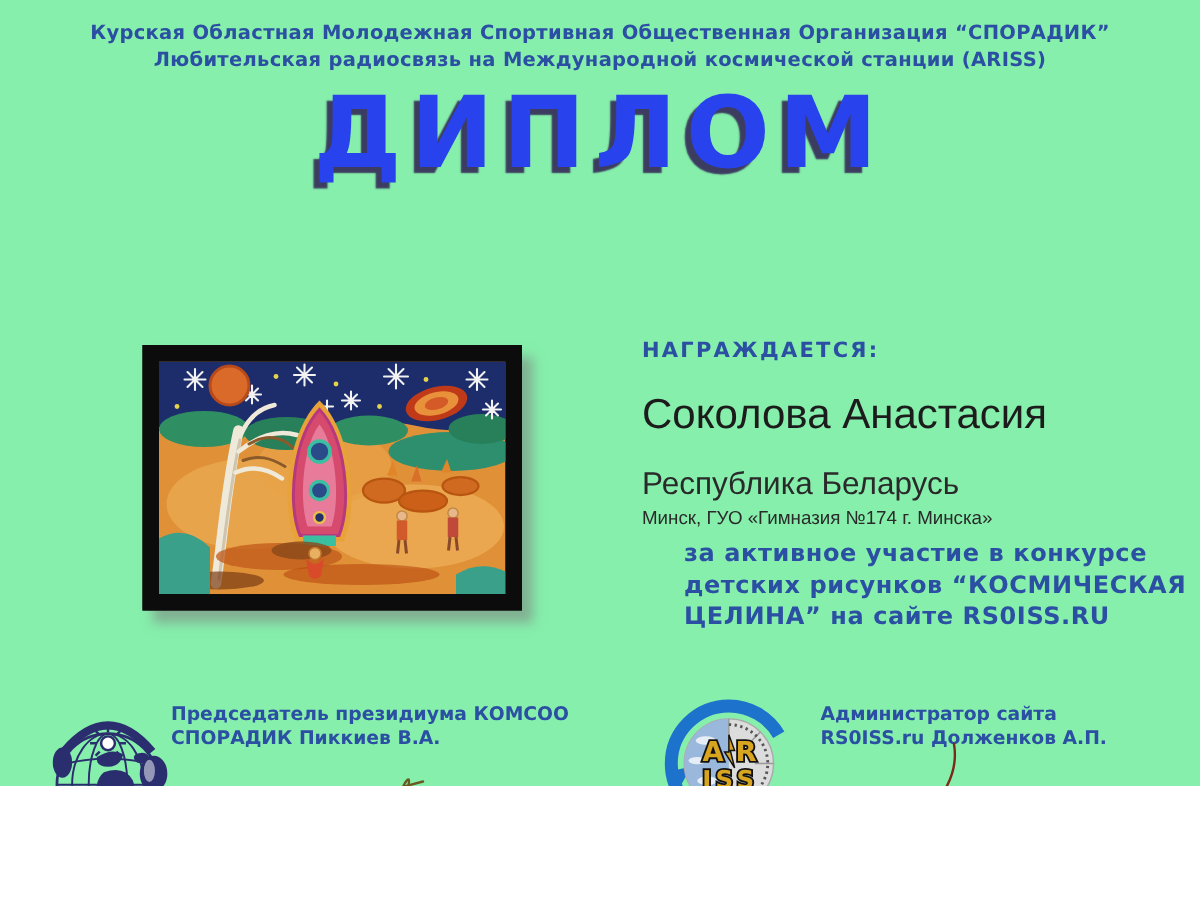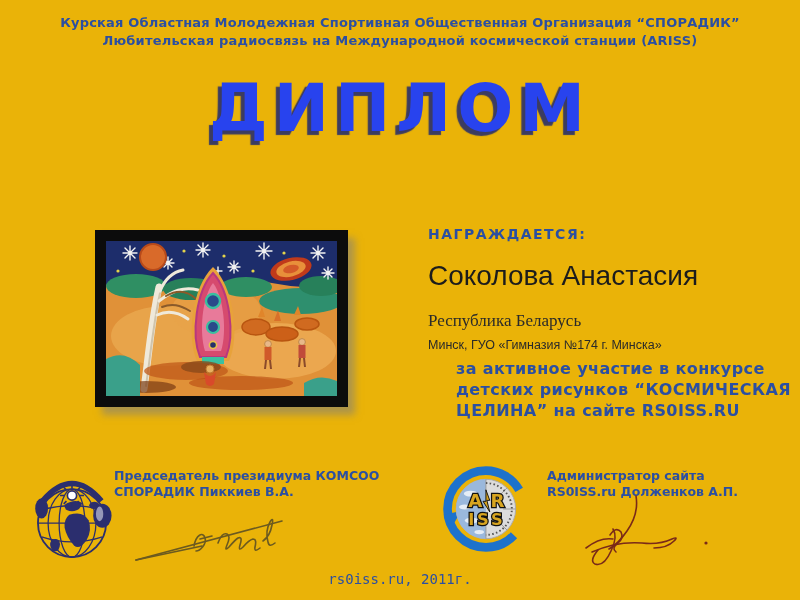--- a/index.html
+++ b/index.html
@@ -1,38 +1,38 @@
 <!DOCTYPE html>
 <html><head>
 <meta charset="utf-8">
 <style>
   html,body{margin:0;padding:0;background:#ffffff;}
-  .page{position:relative;width:800px;height:600px;background:#eab308;overflow:hidden;
+  .page{position:relative;width:800px;height:524px;background:#86efac;overflow:hidden;
         font-family:"DejaVu Sans",sans-serif;}
 
   .header{position:absolute;top:14px;left:0;width:800px;text-align:center;
           color:#2b4fa2;font-weight:bold;font-size:13px;line-height:18px;letter-spacing:.2px;}
 
-  .title{position:absolute;top:70px;left:0;width:800px;text-align:center;
+  .title{position:absolute;top:50px;left:0;width:800px;text-align:center;
          font-size:66px;font-weight:bold;color:#2843ee;letter-spacing:6px;
          text-shadow:-4px 4px 1px #3c3c60;}
   .subtitle{position:absolute;top:142px;left:0;width:800px;text-align:center;
             font-size:18px;color:#1f3a93;letter-spacing:1px;}
 
   .frame{position:absolute;left:95px;top:230px;width:231px;height:155px;
          border:11px solid #0c0c0c;background:#0c0c0c;
          box-shadow:7px 8px 7px rgba(125,125,125,.55);}
   .frame svg{display:block;width:231px;height:155px;}
 
   .award-label{position:absolute;left:428px;top:226px;font-size:14px;font-weight:bold;
                color:#2b4fa2;letter-spacing:1.5px;}
   .award-name{position:absolute;left:428px;top:260px;font-size:28px;color:#1c1c1c;
               font-family:"Liberation Sans",sans-serif;}
-  .award-country{position:absolute;left:428px;top:311px;font-size:17px;color:#2a2a2a;
-                 font-family:Liberation Serif, serif;}
+  .award-country{position:absolute;left:428px;top:311px;font-size:21px;color:#2a2a2a;
+                 font-family:Liberation Sans, sans-serif;}
   .award-school{position:absolute;left:428px;top:338px;font-size:12.5px;color:#2a2a2a;
                 font-family:"Liberation Sans",sans-serif;}
   .award-reason{position:absolute;left:428px;top:358px;font-size:16px;font-weight:bold;
                 color:#2b4fa2;line-height:21px;letter-spacing:.4px;margin-left:28px;}
 
   .logo-globe{position:absolute;left:26px;top:462px;width:92px;height:102px;}
   .sig-text-left{position:absolute;left:114px;top:468px;font-size:12.5px;font-weight:bold;
                  color:#2b4fa2;line-height:16px;}
   .sig-draw-left{position:absolute;left:130px;top:498px;width:195px;height:72px;}
 

